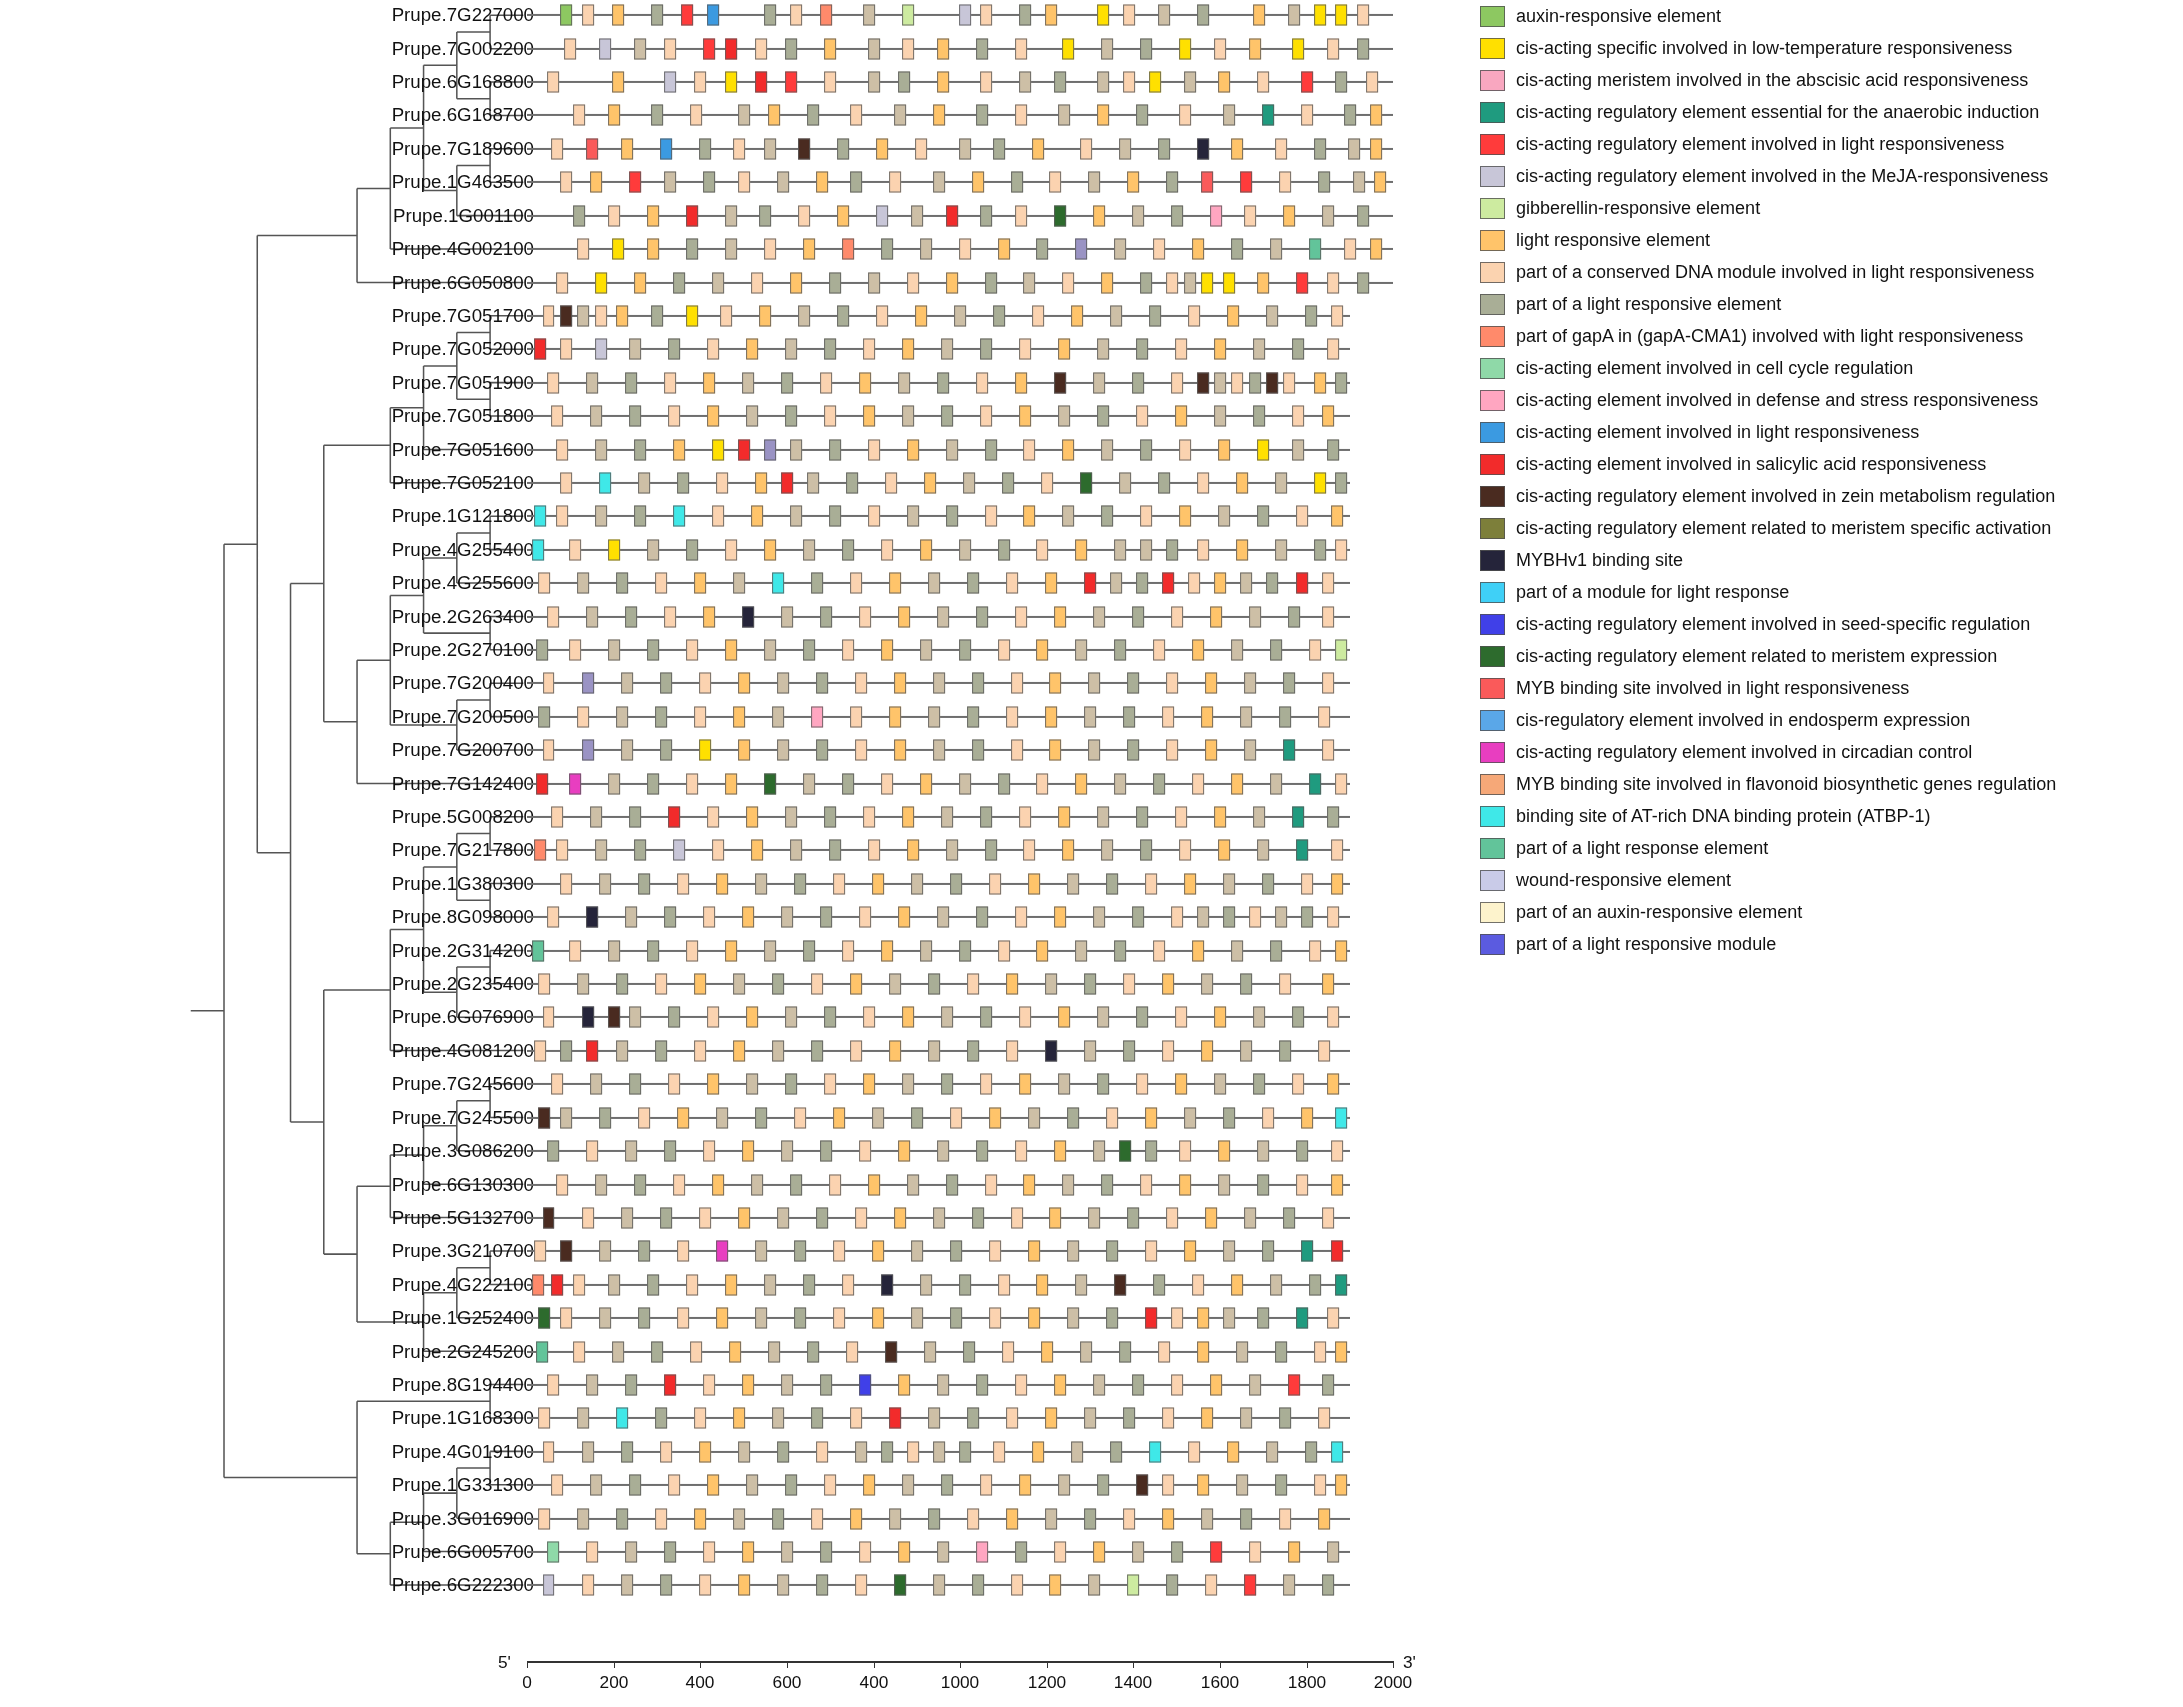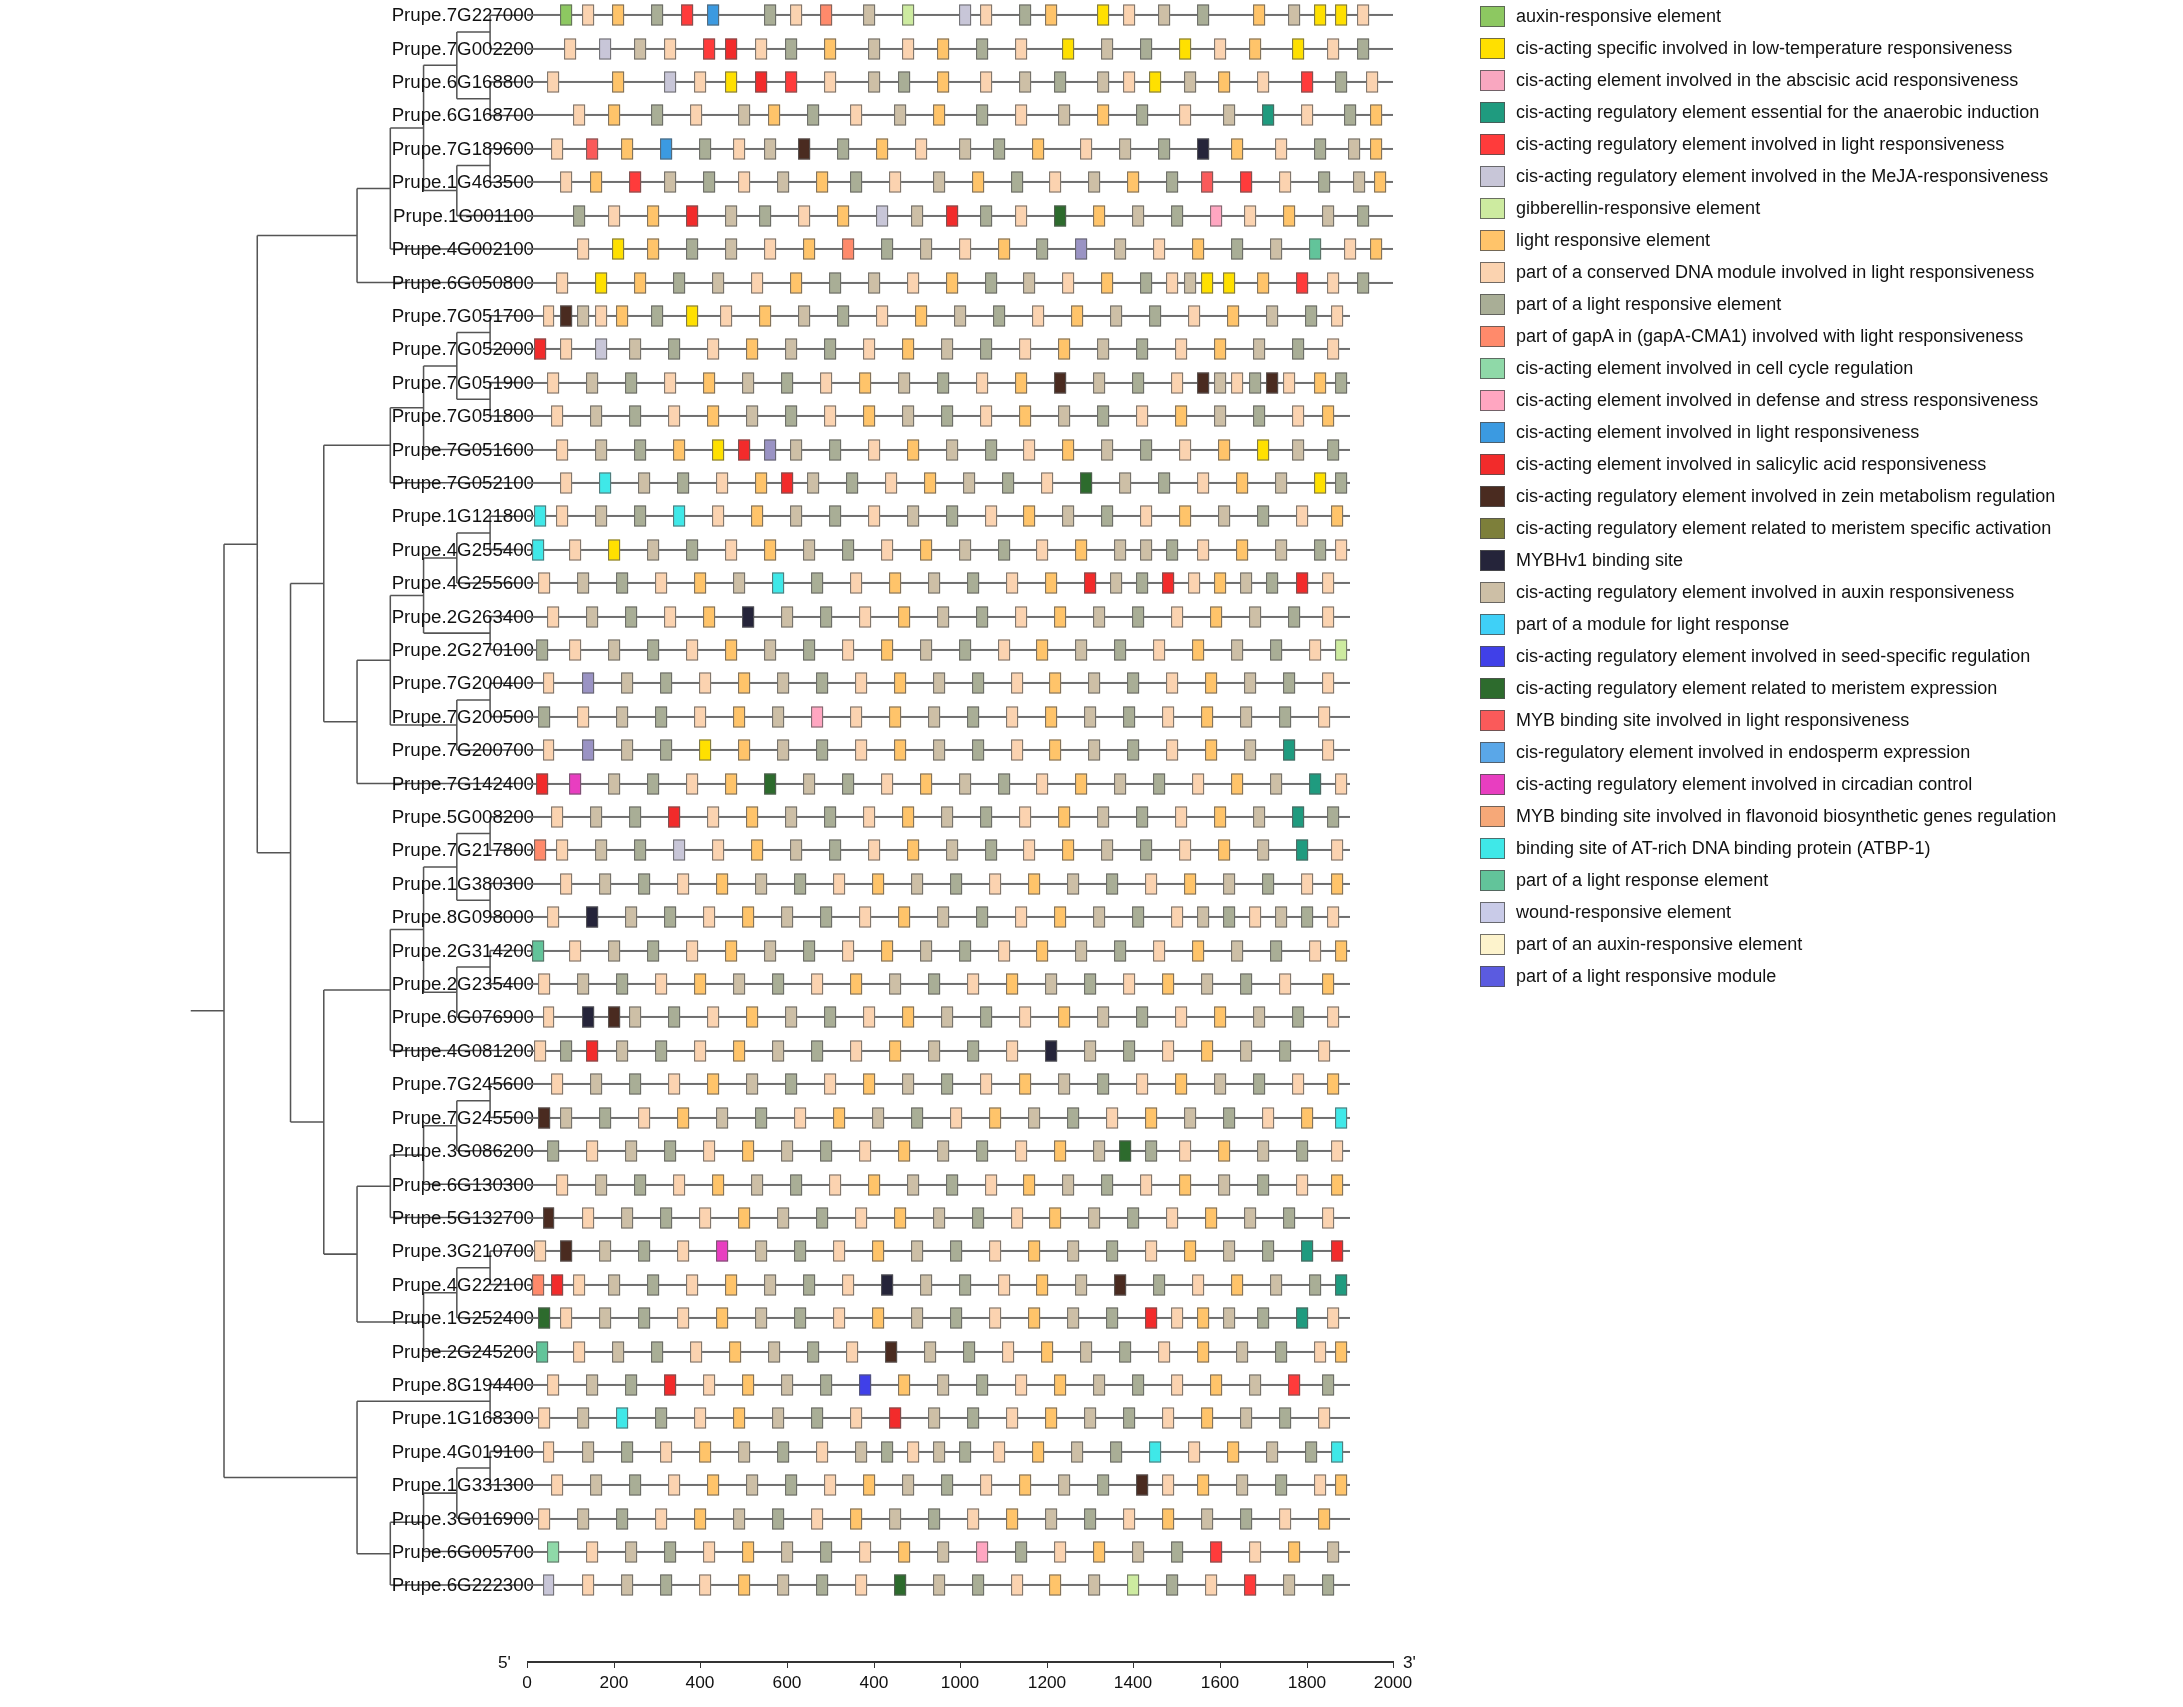--- a/index.html
+++ b/index.html
@@ -1262,21 +1262,21 @@
       <div class="lgrow">
         <div class="swatch" style="background: rgb(141, 200, 97);"></div>
         <div class="lgtext">auxin-responsive element</div>
       </div>
       <div class="lgrow">
         <div class="swatch" style="background: rgb(255, 224, 0);"></div>
         <div class="lgtext">cis-acting specific involved in low-temperature responsiveness</div>
       </div>
       <div class="lgrow">
         <div class="swatch" style="background: rgb(249, 167, 192);"></div>
-        <div class="lgtext">cis-acting element involved in the abscisic acid responsiveness</div>
+        <div class="lgtext">cis-acting meristem involved in the abscisic acid responsiveness</div>
       </div>
       <div class="lgrow">
         <div class="swatch" style="background: rgb(31, 155, 127);"></div>
         <div class="lgtext">cis-acting regulatory element essential for the anaerobic induction</div>
       </div>
       <div class="lgrow">
         <div class="swatch" style="background: rgb(255, 59, 59);"></div>
         <div class="lgtext">cis-acting regulatory element involved in light responsiveness</div>
       </div>
       <div class="lgrow">
@@ -1323,24 +1323,20 @@
         <div class="swatch" style="background: rgb(74, 43, 32);"></div>
         <div class="lgtext">cis-acting regulatory element involved in zein metabolism regulation</div>
       </div>
       <div class="lgrow">
         <div class="swatch" style="background: rgb(125, 127, 58);"></div>
         <div class="lgtext">cis-acting regulatory element related to meristem specific activation</div>
       </div>
       <div class="lgrow">
         <div class="swatch" style="background: rgb(37, 36, 58);"></div>
         <div class="lgtext">MYBHv1 binding site</div>
-      </div>
-      <div class="lgrow">
-        <div class="swatch" style="background: rgb(205, 191, 166);"></div>
-        <div class="lgtext">cis-acting regulatory element involved in auxin responsiveness</div>
       </div>
       <div class="lgrow">
         <div class="swatch" style="background: rgb(63, 208, 247);"></div>
         <div class="lgtext">part of a module for light response</div>
       </div>
       <div class="lgrow">
         <div class="swatch" style="background: rgb(64, 64, 232);"></div>
         <div class="lgtext">cis-acting regulatory element involved in seed-specific regulation</div>
       </div>
       <div class="lgrow">

